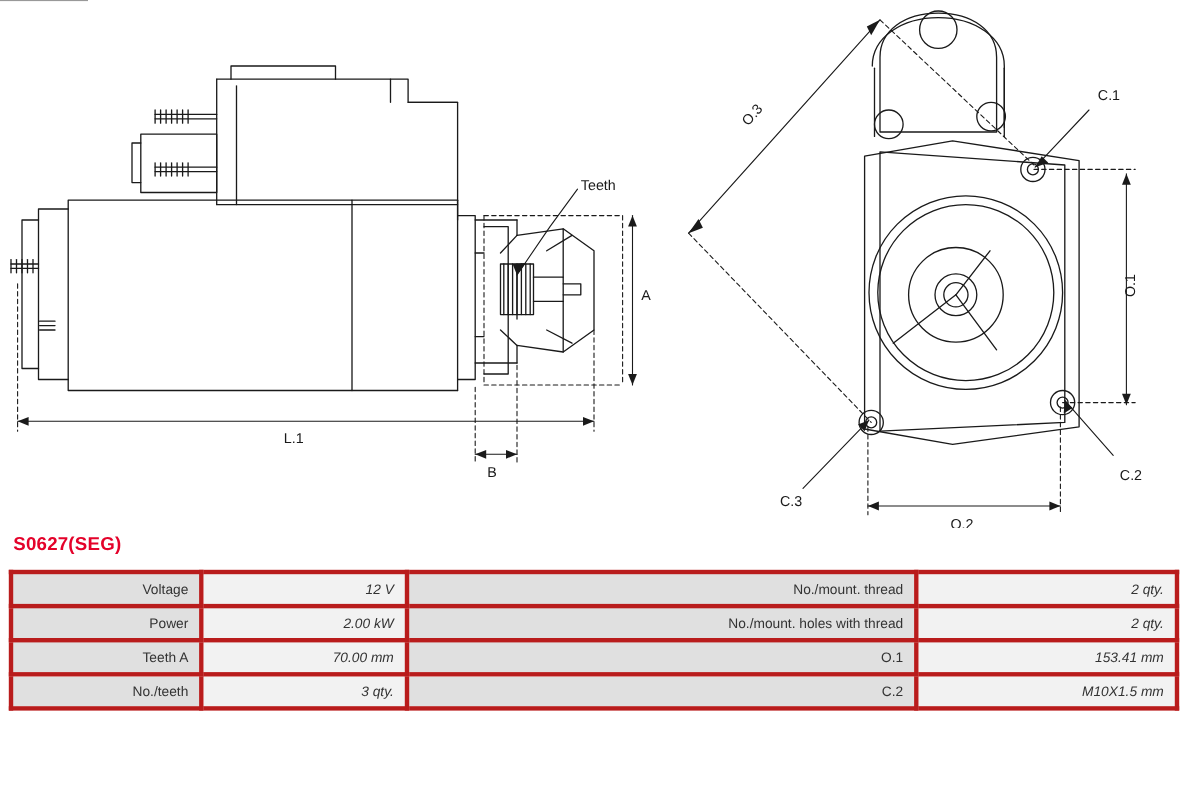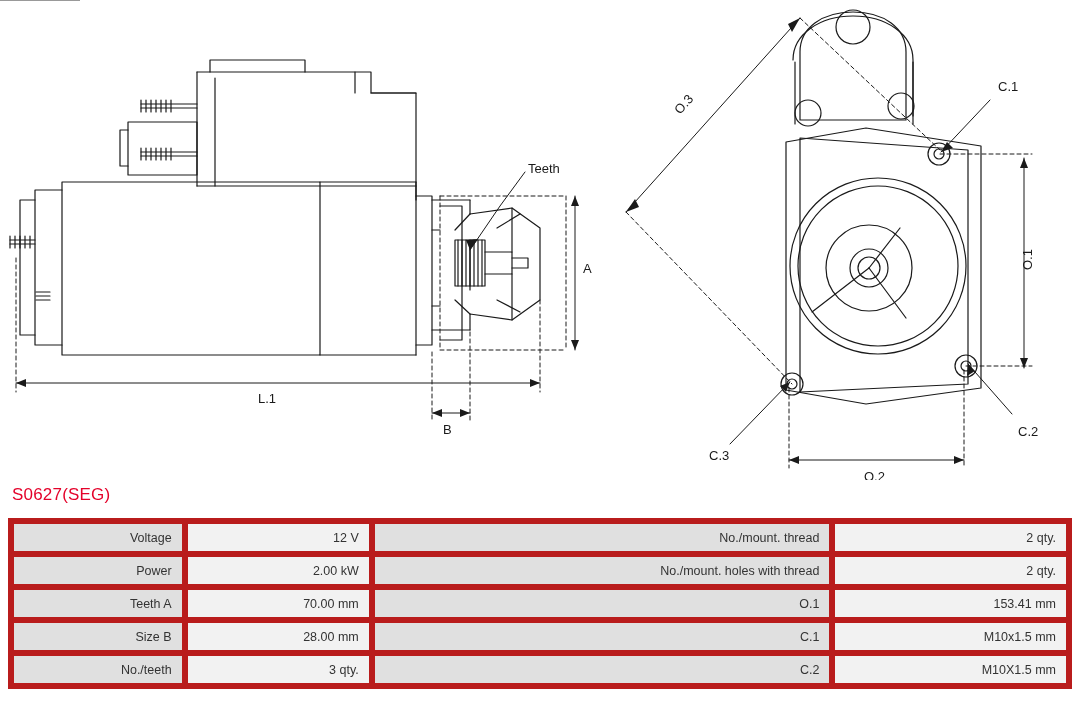--- a/index.html
+++ b/index.html
@@ -31,46 +31,48 @@
     display: block;
   }
   .part-title {
     position: absolute;
     left: 12px;
     top: 485px;
     font-size: 17px;
     color: #e4022a;
     font-family: "Liberation Sans", sans-serif;
     letter-spacing: 0.2px;
+    font-weight: bold;
   }
   .spec-table {
     position: absolute;
     left: 8px;
     top: 518px;
     width: 1064px;
     border-collapse: collapse;
     font-size: 12.5px;
   }
   .spec-table td {
     height: 27px;
     padding: 0 10px;
-    border: 6px solid #b91c1c;
+    border: 4px solid #b91c1c;
     vertical-align: middle;
     white-space: nowrap;
     overflow: hidden;
   }
   .spec-table td.lbl {
     background: #e0e0e0;
     color: #333333;
     text-align: right;
   }
   .spec-table td.val {
     background: #f2f2f2;
     color: #333333;
     text-align: right;
+    font-style: italic;
   }
   .col-l1 { width: 165px; }
   .col-v1 { width: 180px; }
   .col-l2 { width: 484px; }
   .col-v2 { width: 235px; }
   .top-rule {
     position: absolute;
     left: 0;
     top: 0;
     width: 80px;
@@ -300,26 +302,20 @@
         <td class="lbl col-l2">No./mount. holes with thread</td>
         <td class="val col-v2">2 qty.</td>
       </tr>
       <tr>
         <td class="lbl col-l1">Teeth A</td>
         <td class="val col-v1">70.00 mm</td>
         <td class="lbl col-l2">O.1</td>
         <td class="val col-v2">153.41 mm</td>
       </tr>
       <tr>
-        <td class="lbl col-l1">Size B</td>
-        <td class="val col-v1">28.00 mm</td>
-        <td class="lbl col-l2">C.1</td>
-        <td class="val col-v2">M10x1.5 mm</td>
-      </tr>
-      <tr>
         <td class="lbl col-l1">No./teeth</td>
         <td class="val col-v1">3 qty.</td>
         <td class="lbl col-l2">C.2</td>
         <td class="val col-v2">M10X1.5 mm</td>
       </tr>
     </tbody>
   </table>
 
 </div>
 

